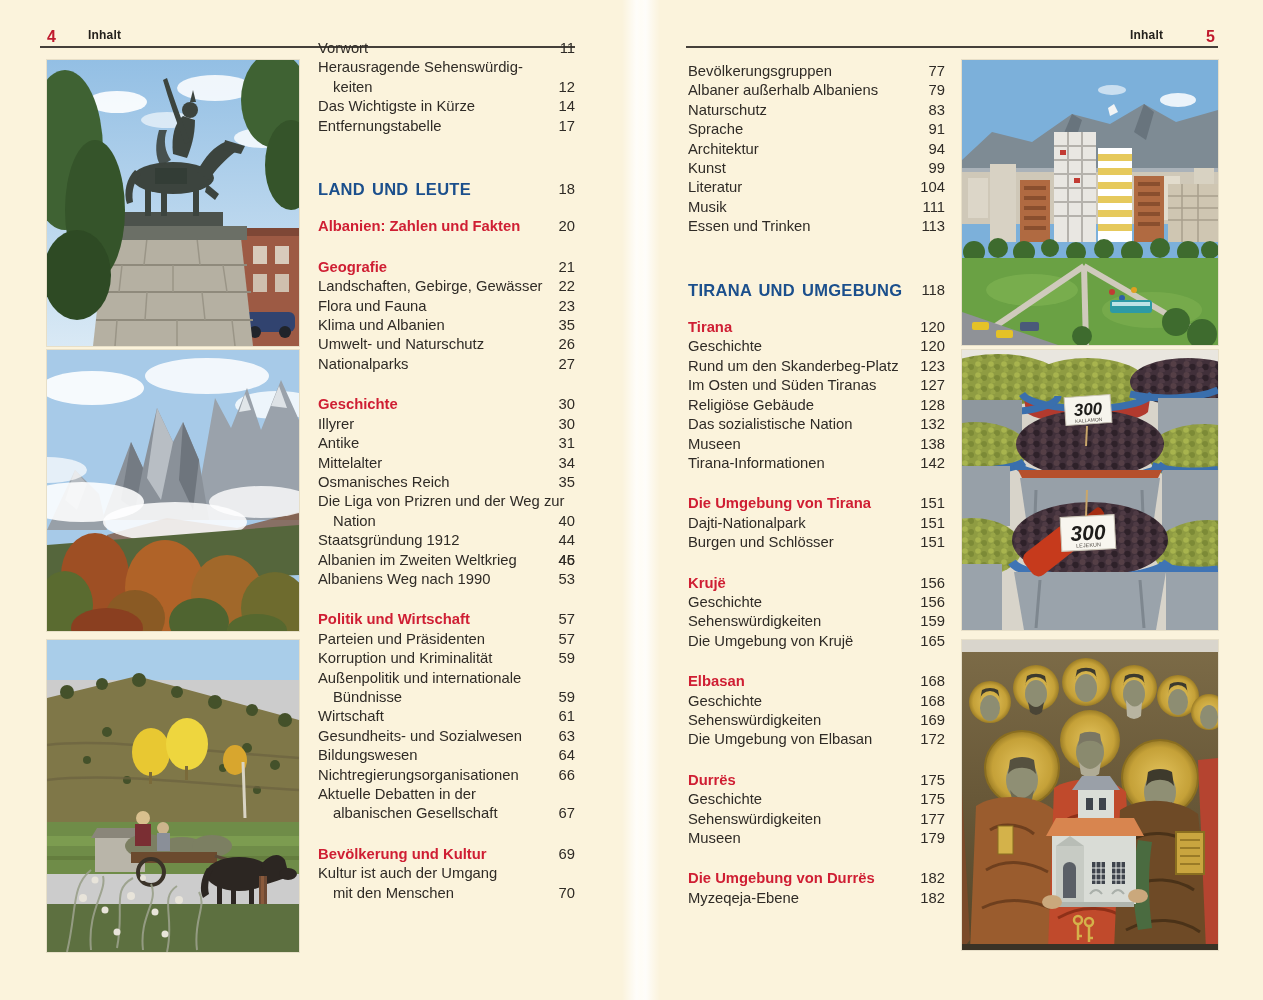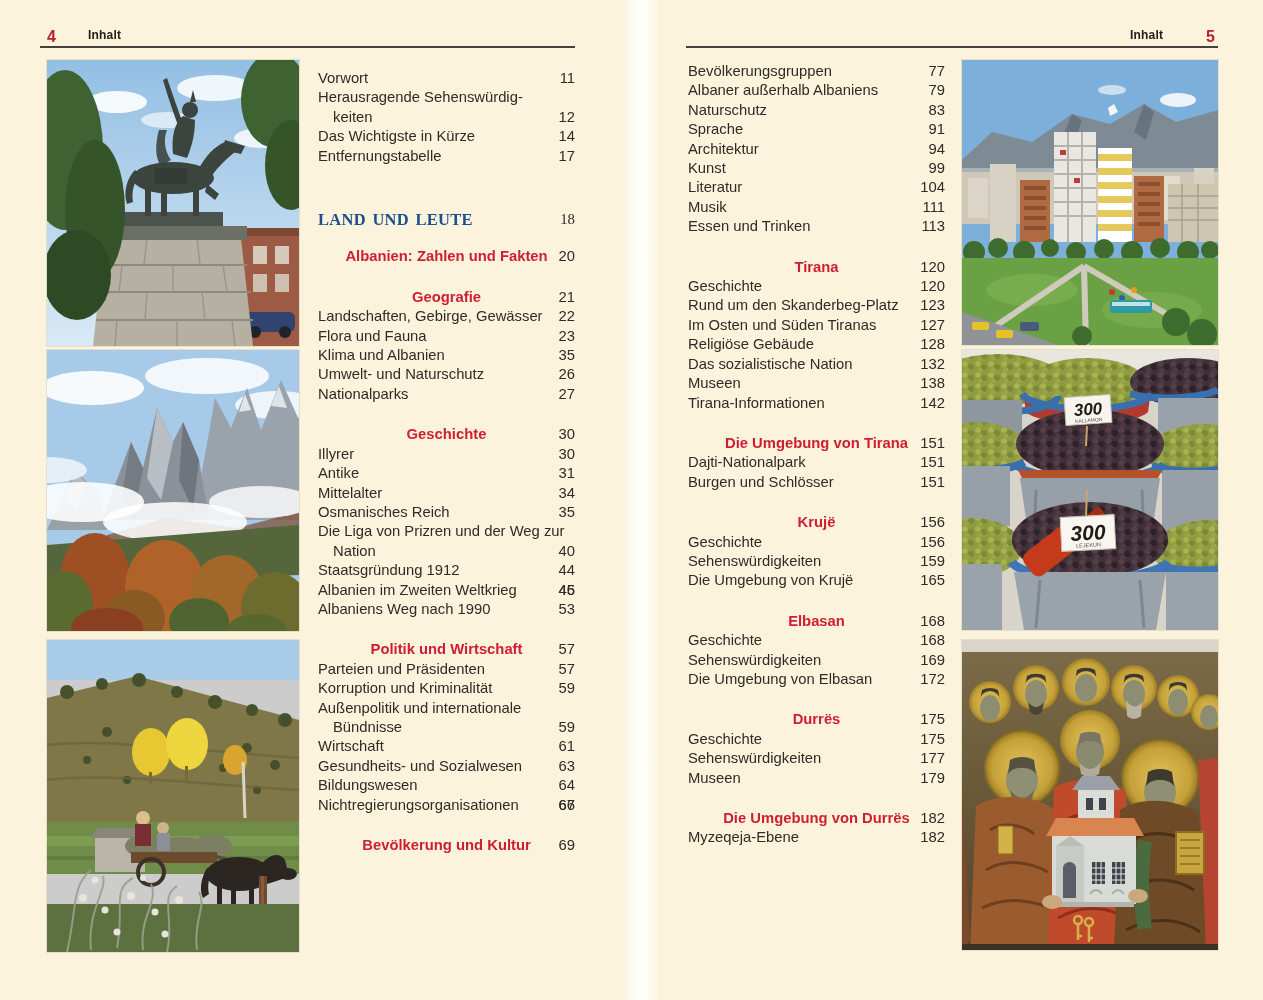--- a/index.html
+++ b/index.html
@@ -20,55 +20,55 @@
     background:linear-gradient(90deg, rgba(255,255,255,0) 0%, rgba(255,255,255,.85) 38%, #fffdf6 50%, rgba(255,255,255,.85) 62%, rgba(255,255,255,0) 100%);
   }
   
   .hdr-num { position:absolute; font-size:16px; font-weight:bold; color:#c01a2e; }
   .hdr-title { position:absolute; font-size:12px; font-weight:bold; color:#24211c; letter-spacing:.2px; }
   .hdr-rule { position:absolute; height:2px; background:#45403a; }
   
   .toc { position:absolute; font-size:14.8px; line-height:19.4px; }
   .toc .row { position:relative; white-space:nowrap; }
   .toc .row.t-part { margin-top:44px; }
-  .toc .row.t-chapter { margin-top:21px;text-align:center; }
+  .toc .row.t-chapter { margin-top:21px; }
   .toc .row.t-part + .row.t-chapter { margin-top:17px; }
   .toc .row:first-child { margin-top:0 !important; }
   .toc .lbl { color:#2f2b26; }
   .toc .cont { padding-left:15px; }
   .toc .num {
     position:absolute; right:0; bottom:0;
     font-size:14.8px; font-weight:normal; color:#2f2b26;
   }
   .toc .t-part .lbl {
     color:#1b4f8c; font-weight:bold; font-size:16.5px;
     letter-spacing:.3px; word-spacing:2px;
   }
-  .toc .t-part { margin-bottom:0;font-family:Liberation Serif, serif; }
+  .toc .t-part { margin-bottom:0; }
   .toc .t-part .num { bottom:1px; }
   .toc .t-chapter .lbl { color:#cf1e33; font-weight:bold; }
   
   .photo {
     position:absolute; overflow:hidden;
     box-shadow:0 0 0 1px rgba(90,80,60,.12);
     background:#ccc;
   }
   .photo svg { display:block; width:100%; height:100%; }
 </style>
 </head>
 <body>
 
 <div class="spread">
 
   <div>
     <span class="hdr-num" style="left:47px; top:28px;">4</span>
     <span class="hdr-title" style="left:88px; top:28px;">Inhalt</span>
     <div class="hdr-rule" style="left:40px; top:46px; width:535px;"></div>
 
-    <div class="toc" style="left:318px; top:69px; width:257px;">
+    <div class="toc" style="left:318px; top:39px; width:257px;">
         <div class="row t-item"><span class="lbl"><span>Vorwort</span></span><span class="num">11</span></div>
         <div class="row t-item"><span class="lbl"><span>Herausragende Sehenswürdig-</span><br><span class="cont">keiten</span></span><span class="num">12</span></div>
         <div class="row t-item"><span class="lbl"><span>Das Wichtigste in Kürze</span></span><span class="num">14</span></div>
         <div class="row t-item"><span class="lbl"><span>Entfernungstabelle</span></span><span class="num">17</span></div>
         <div class="row t-part"><span class="lbl"><span>LAND UND LEUTE</span></span><span class="num">18</span></div>
         <div class="row t-chapter"><span class="lbl"><span>Albanien: Zahlen und Fakten</span></span><span class="num">20</span></div>
         <div class="row t-chapter"><span class="lbl"><span>Geografie</span></span><span class="num">21</span></div>
         <div class="row t-item"><span class="lbl"><span>Landschaften, Gebirge, Gewässer</span></span><span class="num">22</span></div>
         <div class="row t-item"><span class="lbl"><span>Flora und Fauna</span></span><span class="num">23</span></div>
         <div class="row t-item"><span class="lbl"><span>Klima und Albanien</span></span><span class="num">35</span></div>
@@ -85,22 +85,23 @@
         <div class="row t-item"><span class="num">46</span></div>
         <div class="row t-item"><span class="lbl"><span>Albaniens Weg nach 1990</span></span><span class="num">53</span></div>
         <div class="row t-chapter"><span class="lbl"><span>Politik und Wirtschaft</span></span><span class="num">57</span></div>
         <div class="row t-item"><span class="lbl"><span>Parteien und Präsidenten</span></span><span class="num">57</span></div>
         <div class="row t-item"><span class="lbl"><span>Korruption und Kriminalität</span></span><span class="num">59</span></div>
         <div class="row t-item"><span class="lbl"><span>Außenpolitik und internationale</span><br><span class="cont">Bündnisse</span></span><span class="num">59</span></div>
         <div class="row t-item"><span class="lbl"><span>Wirtschaft</span></span><span class="num">61</span></div>
         <div class="row t-item"><span class="lbl"><span>Gesundheits- und Sozialwesen</span></span><span class="num">63</span></div>
         <div class="row t-item"><span class="lbl"><span>Bildungswesen</span></span><span class="num">64</span></div>
         <div class="row t-item"><span class="lbl"><span>Nichtregierungsorganisationen</span></span><span class="num">66</span></div>
-        <div class="row t-item"><span class="num">67</span></div>
+        <div class="row t-item"><span class="lbl"><span>Aktuelle Debatten in der</span><br><span class="cont">albanischen Gesellschaft</span></span><span class="num">67</span></div>
         <div class="row t-chapter"><span class="lbl"><span>Bevölkerung und Kultur</span></span><span class="num">69</span></div>
+        <div class="row t-item"><span class="lbl"><span>Kultur ist auch der Umgang</span><br><span class="cont">mit den Menschen</span></span><span class="num">70</span></div>
       </div>
 
     <figure class="photo" style="left:47px; top:60px; width:252px; height:286px; margin:0;">
       <svg viewBox="0 0 252 286" preserveAspectRatio="none">
         <defs>
           <linearGradient id="sky1" x1="0" y1="0" x2="0" y2="1">
             <stop offset="0" stop-color="#93bfe4"></stop>
               <stop offset="1" stop-color="#d9e9f5"></stop>
           </linearGradient>
         </defs>
@@ -291,20 +292,21 @@
     <div class="toc" style="left:688px; top:62px; width:257px;">
         <div class="row t-item"><span class="lbl"><span>Bevölkerungsgruppen</span></span><span class="num">77</span></div>
         <div class="row t-item"><span class="lbl"><span>Albaner außerhalb Albaniens</span></span><span class="num">79</span></div>
         <div class="row t-item"><span class="lbl"><span>Naturschutz</span></span><span class="num">83</span></div>
         <div class="row t-item"><span class="lbl"><span>Sprache</span></span><span class="num">91</span></div>
         <div class="row t-item"><span class="lbl"><span>Architektur</span></span><span class="num">94</span></div>
         <div class="row t-item"><span class="lbl"><span>Kunst</span></span><span class="num">99</span></div>
         <div class="row t-item"><span class="lbl"><span>Literatur</span></span><span class="num">104</span></div>
         <div class="row t-item"><span class="lbl"><span>Musik</span></span><span class="num">111</span></div>
         <div class="row t-item"><span class="lbl"><span>Essen und Trinken</span></span><span class="num">113</span></div>
+        <div class="row t-part"><span class="lbl"><span>TIRANA UND UMGEBUNG</span></span><span class="num">118</span></div>
         <div class="row t-chapter"><span class="lbl"><span>Tirana</span></span><span class="num">120</span></div>
         <div class="row t-item"><span class="lbl"><span>Geschichte</span></span><span class="num">120</span></div>
         <div class="row t-item"><span class="lbl"><span>Rund um den Skanderbeg-Platz</span></span><span class="num">123</span></div>
         <div class="row t-item"><span class="lbl"><span>Im Osten und Süden Tiranas</span></span><span class="num">127</span></div>
         <div class="row t-item"><span class="lbl"><span>Religiöse Gebäude</span></span><span class="num">128</span></div>
         <div class="row t-item"><span class="lbl"><span>Das sozialistische Nation</span></span><span class="num">132</span></div>
         <div class="row t-item"><span class="lbl"><span>Museen</span></span><span class="num">138</span></div>
         <div class="row t-item"><span class="lbl"><span>Tirana-Informationen</span></span><span class="num">142</span></div>
         <div class="row t-chapter"><span class="lbl"><span>Die Umgebung von Tirana</span></span><span class="num">151</span></div>
         <div class="row t-item"><span class="lbl"><span>Dajti-Nationalpark</span></span><span class="num">151</span></div>

